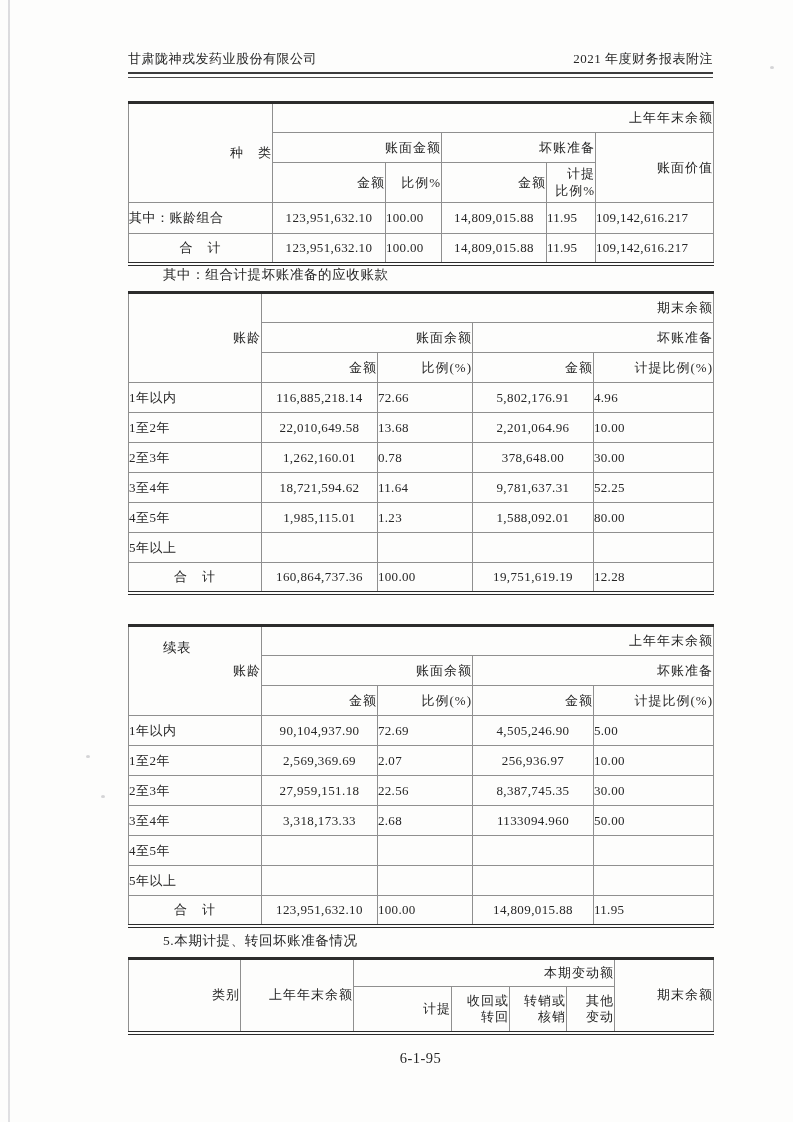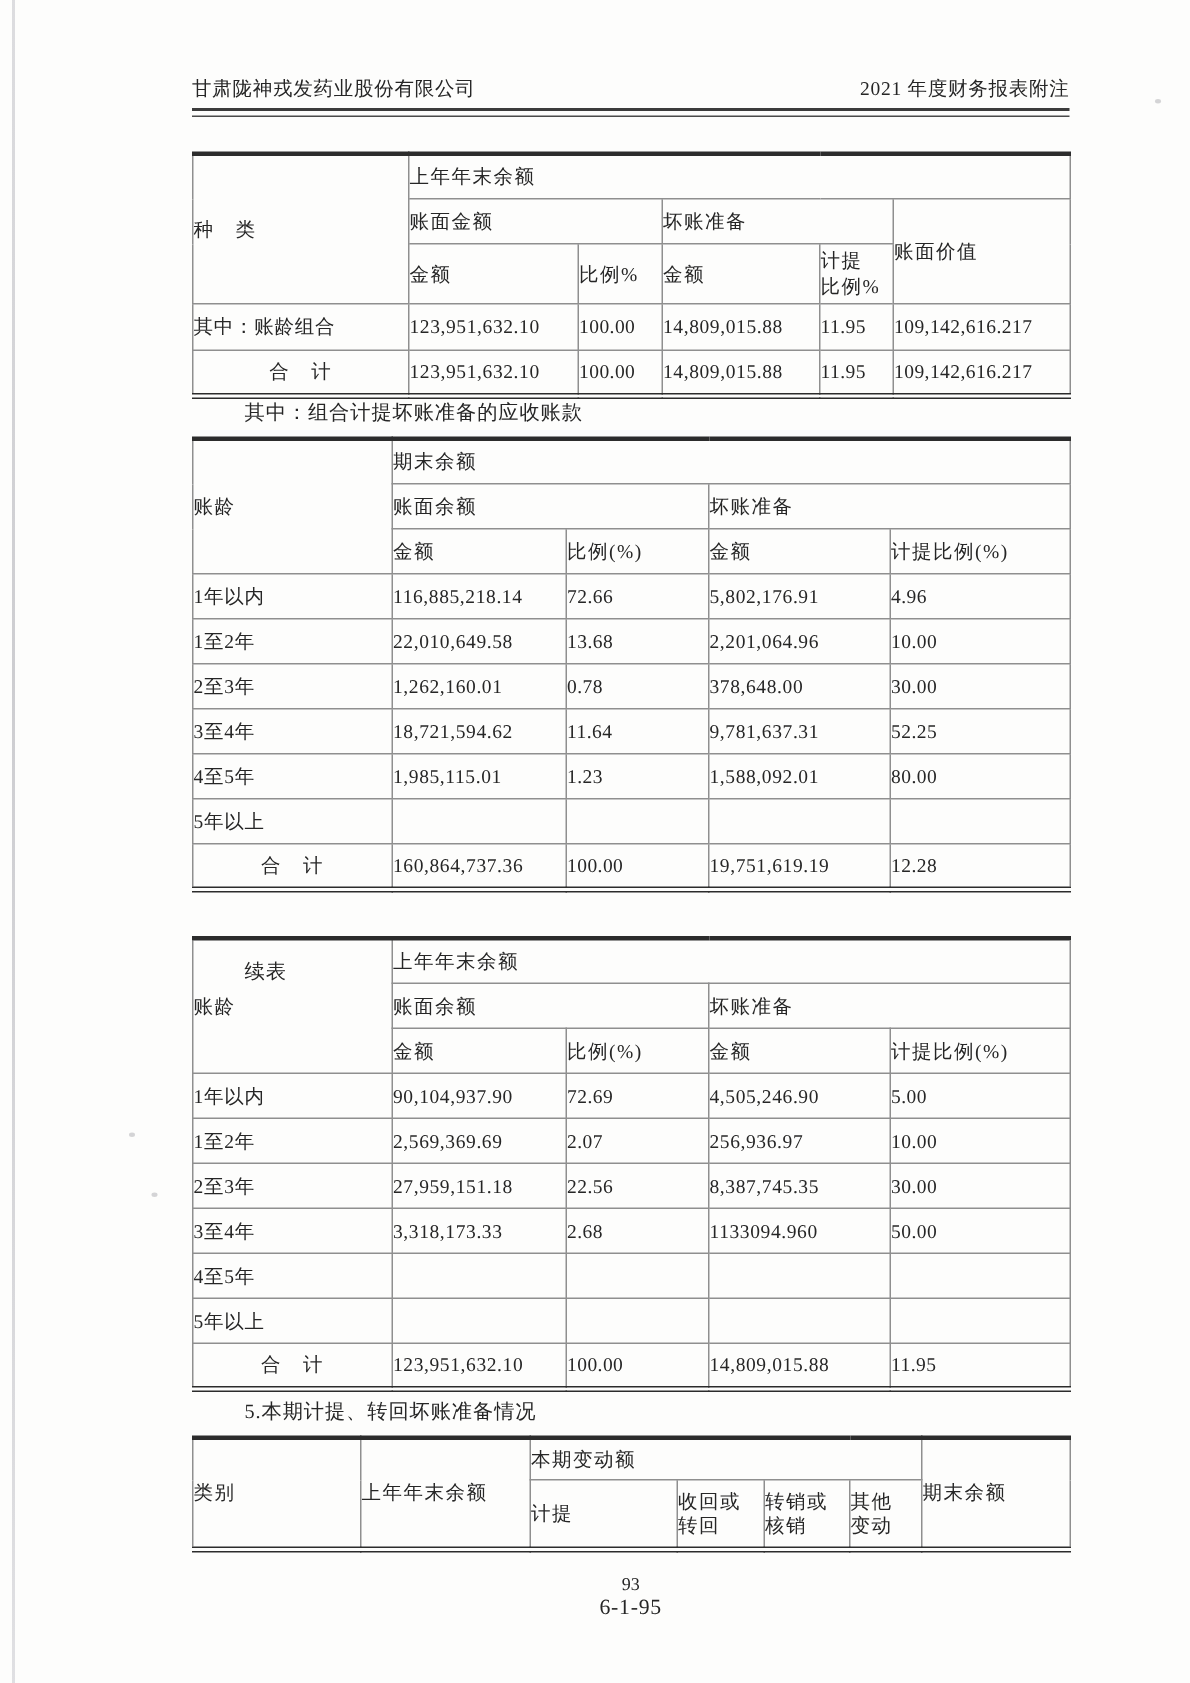--- a/index.html
+++ b/index.html
@@ -18,25 +18,25 @@
   .p-header{left:128px;top:50px;width:585px;display:flex;justify-content:space-between;
     font-size:13px;letter-spacing:.5px;}
   .h-rule{left:128px;top:72px;width:585px;height:3px;
     border-top:2px solid #3c3c3c;border-bottom:1px solid #4a4a4a;}
   
   table{border-collapse:collapse;table-layout:fixed;width:585px;}
   .tbl{border-top:3px solid #2c2c2c;border-bottom:4px double #2c2c2c;
     border-left:1px solid #5a5a5a;border-right:1px solid #5a5a5a;}
   .tbl td{border:1px solid #8f8f8f;font-size:13px;overflow:hidden;
     padding:0;vertical-align:middle;}
-  .hd{text-align:left;letter-spacing:1px;}
+  .hd{text-align:right;letter-spacing:1px;}
   .wrap2{white-space:pre-line;line-height:1.25;}
   .lbl{text-align:left;padding-left:9px;letter-spacing:.5px;}
   .lblc{text-align:center;letter-spacing:1px;}
-  .amt{text-align:left;padding-right:13px;letter-spacing:.4px;}
+  .amt{text-align:center;padding-right:13px;letter-spacing:.4px;}
   .pct{text-align:left;letter-spacing:.3px;}
   .t1{left:128px;top:101px;}
   .t1 tr:nth-child(1){height:30px;} .t1 tr:nth-child(2){height:30px;}
   .t1 tr:nth-child(3){height:40px;} .t1 tr:nth-child(4){height:31px;}
   .t1 tr:nth-child(5){height:30px;}
   .t2{left:128px;top:291px;} .t3{left:128px;top:624px;}
   .taging tr{height:30px;}
   .t4{left:128px;top:957px;}
   .t4 tr:nth-child(1){height:28px;} .t4 tr:nth-child(2){height:46px;}
   
@@ -286,15 +286,14 @@
 转回</td>
     <td class="hd wrap2">转销或
 核销</td>
     <td class="hd wrap2">其他
 变动</td>
   </tr>
 </tbody>
   </table>
 
 <div class="abs footer">
-  <span class="pg-num">93</span>
   <span class="pg-code">6-1-95</span>
 </div>
 
 </body></html>

